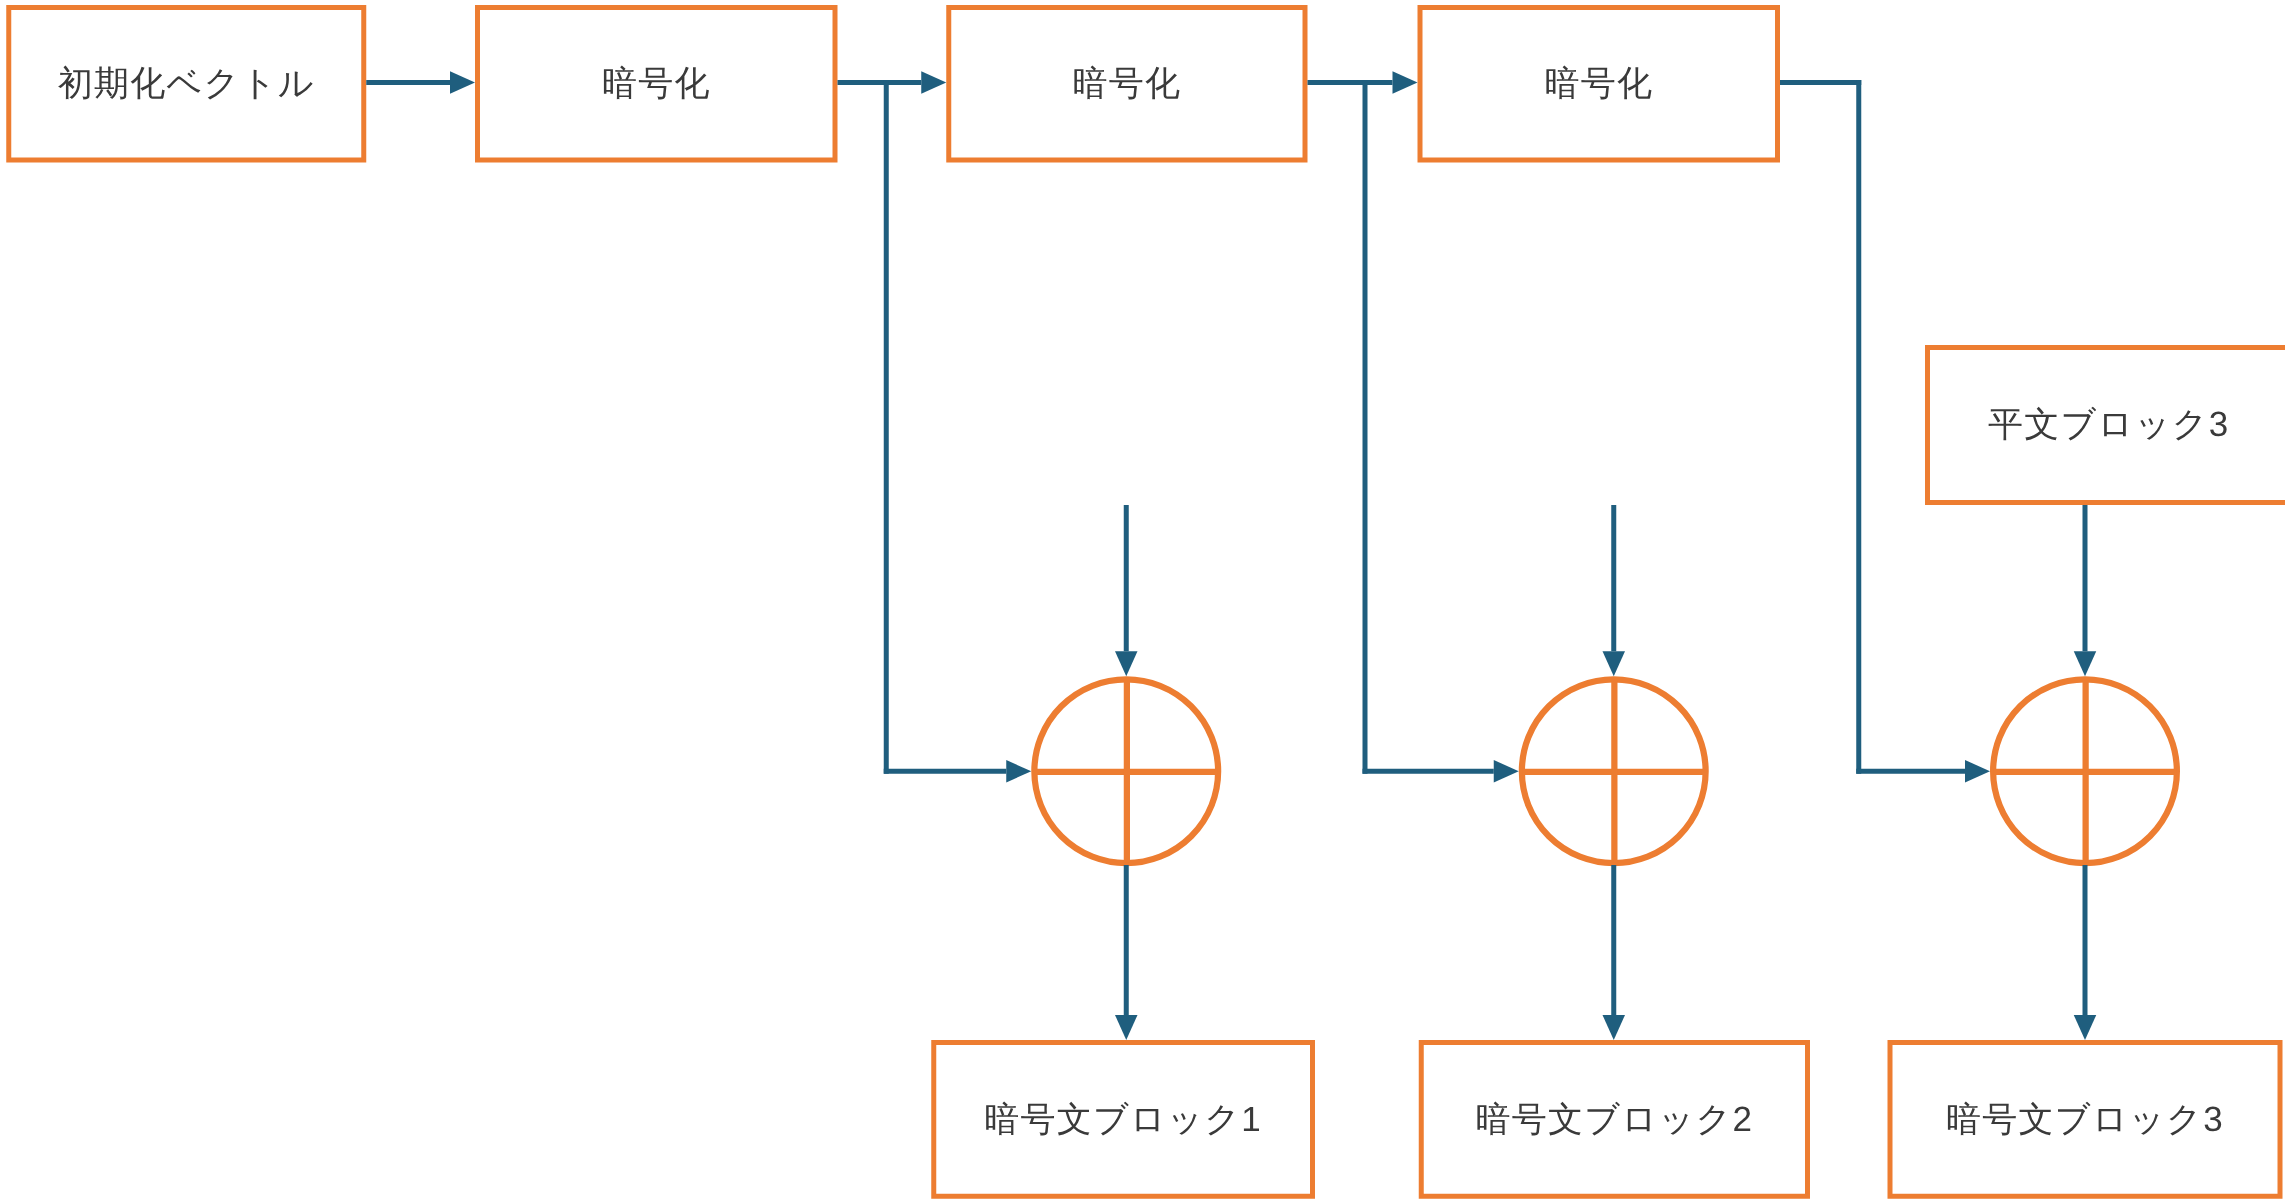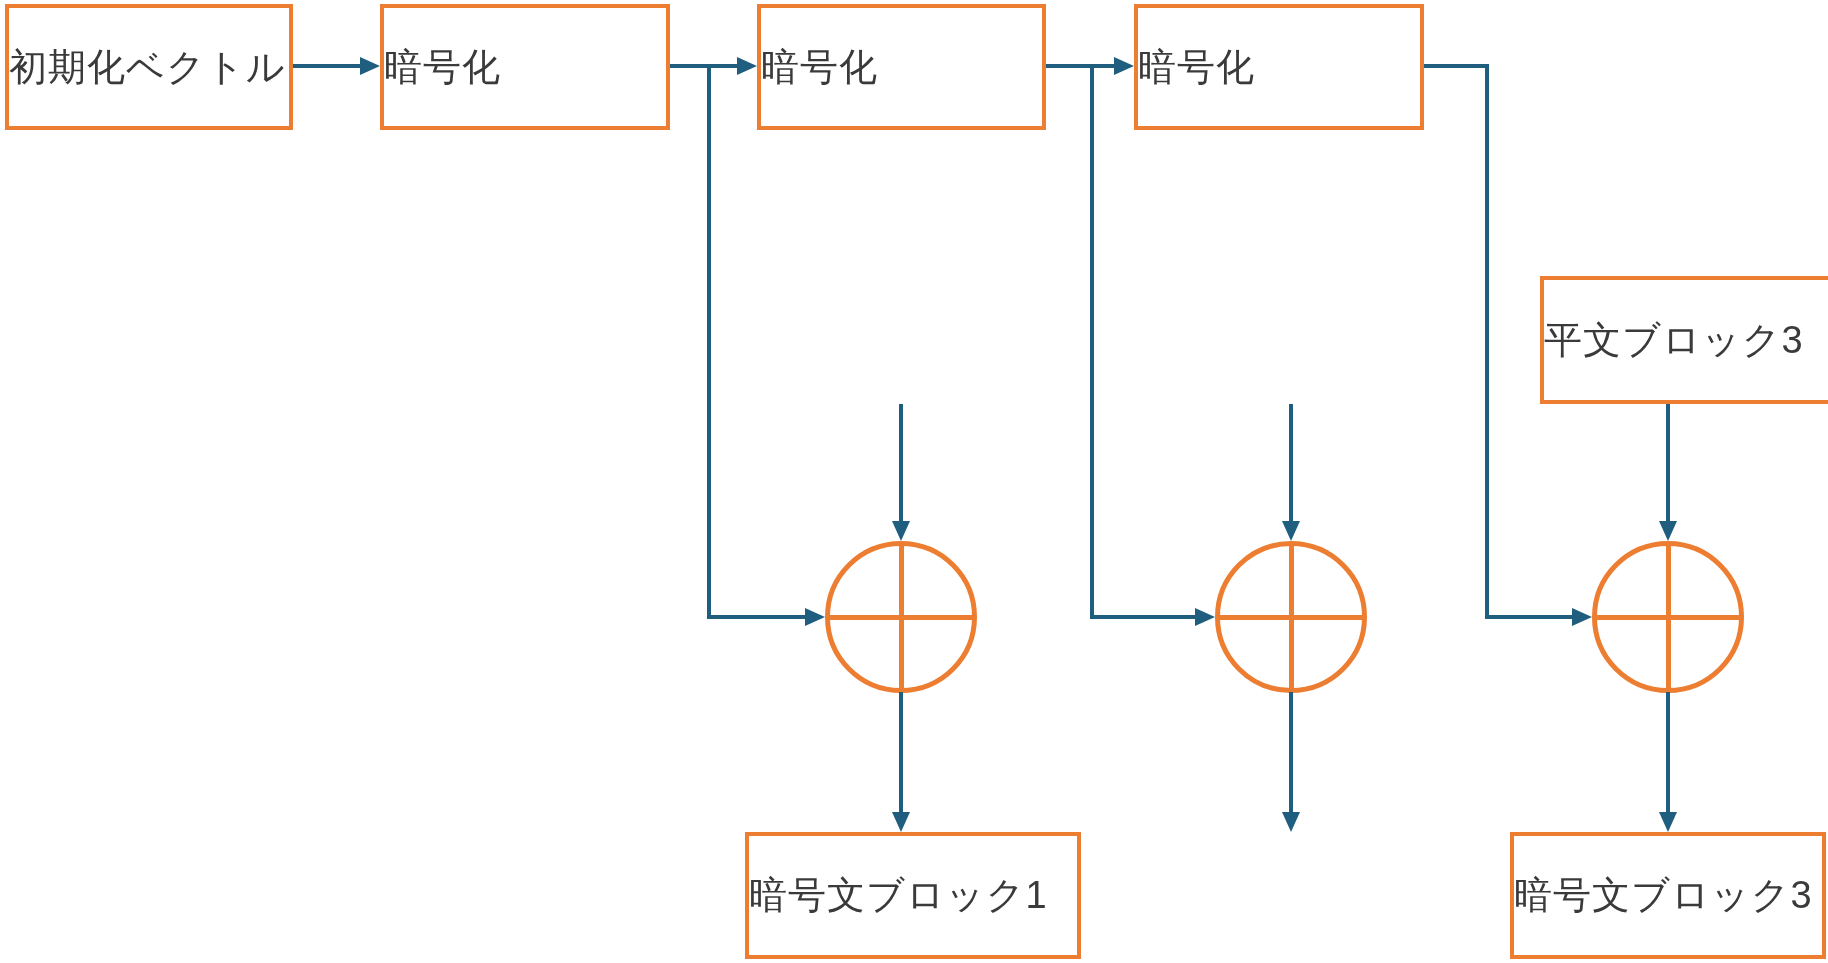--- a/index.html
+++ b/index.html
@@ -19,37 +19,37 @@
     height: 963px;
     background: var(--background, #fff);
     overflow: hidden;
   }
   .box {
     position: absolute;
     border: 4px solid var(--box-border);
     background: #fff;
     display: flex;
     align-items: center;
-    justify-content: flex-start;
+    justify-content: center;
     color: var(--text);
-    font-size: 38px;
+    font-size: 28px;
     white-space: nowrap;
     letter-spacing: 1px;
   }
   
   #iv     { left: 5px;    top: 4px;   width: 288px; height: 126px; }
   #enc1   { left: 380px;  top: 4px;   width: 290px; height: 126px; }
   #enc2   { left: 757px;  top: 4px;   width: 289px; height: 126px; }
   #enc3   { left: 1134px; top: 4px;   width: 290px; height: 126px; }
   
   #plain1 { left: 757px;  top: 276px; width: 289px; height: 128px; }
   #plain2 { left: 1146px; top: 276px; width: 290px; height: 128px; }
   #plain3 { left: 1540px; top: 276px; width: 294px; height: 128px; }
   
-  #cipher1 { left: 745px;  top: 832px; width: 336px; height: 127px; }
+  #cipher1 { left: 745px;  top: 832px; width: 307px; height: 127px; }
   #cipher2 { left: 1135px; top: 832px; width: 313px; height: 127px; }
   #cipher3 { left: 1510px; top: 832px; width: 316px; height: 127px; }
 
   
   .xor {
     position: absolute;
     width: 152px; height: 152px;
     border: 5px solid var(--box-border);
     border-radius: 50%;
     background: #fff;
@@ -142,20 +142,23 @@
     <span>暗号化</span>
   </div>
 
   <div class="box" id="plain3">
     <span>平文ブロック3</span>
   </div>
 
   <div class="box" id="cipher1">
     <span>暗号文ブロック1</span>
   </div>
+  <div class="box" id="cipher2">
+    <span>暗号文ブロック2</span>
+  </div>
   <div class="box" id="cipher3">
     <span>暗号文ブロック3</span>
   </div>
 
   <div class="xor" id="xor1">
     <div class="cross-h"></div>
     <div class="cross-v"></div>
   </div>
   <div class="xor" id="xor2">
     <div class="cross-h"></div>

